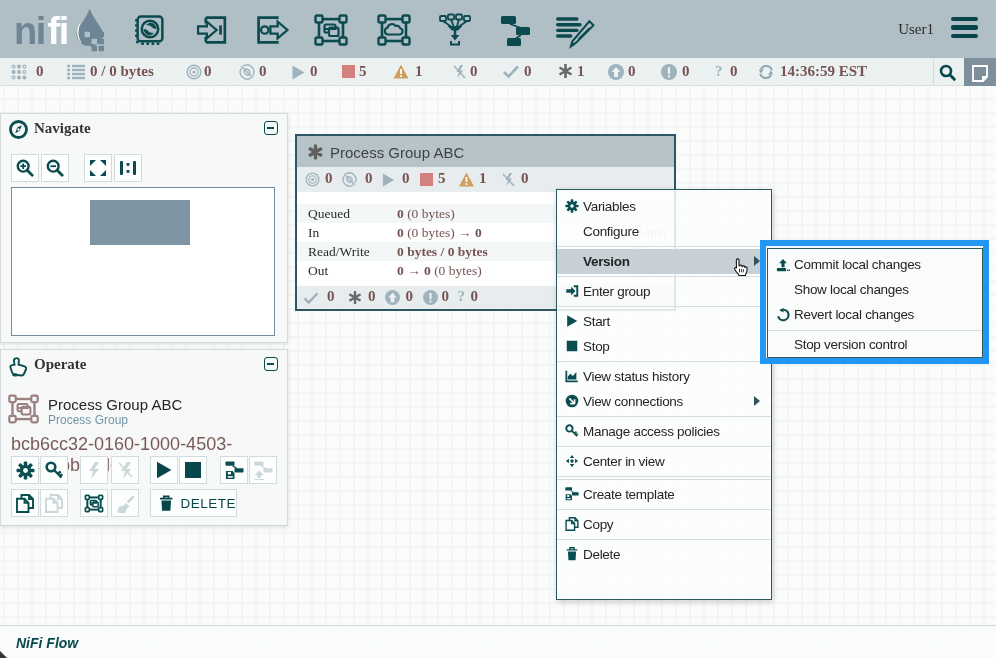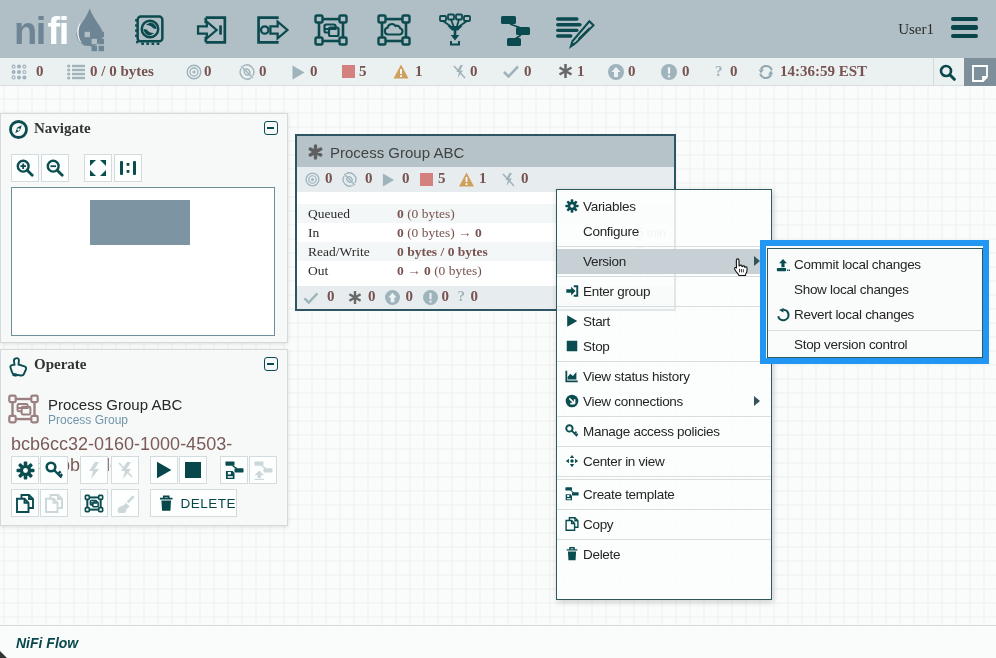--- a/index.html
+++ b/index.html
@@ -52,21 +52,21 @@
   .pgrow .val { position:absolute; left:100px; top:2px; font-family:"Liberation Serif",serif; font-size:13.5px; color:#775351;text-align:right; }
   .pgrow .five { position:absolute; right:8px; top:3px; font-size:12px; color:#b2b8ba; }
   #pg-foot { position:absolute; left:0; top:150px; width:100%; height:23px; background:#e7edef; }
   .pg-num { font-family:"Liberation Serif",serif; font-weight:bold; font-size:15px; color:#775351; }
   
   #menu { position:absolute; left:556px; top:189px; width:216px; height:411px; background:rgba(252,253,253,0.87); border:1px solid #2e5a5e; box-shadow:1px 2px 6px rgba(0,0,0,0.18); padding-top:4px; }
   .mi { position:relative; height:25px; }
   .mi .txt { position:absolute; left:26px; top:4.5px; font-size:13.5px; letter-spacing:-0.3px; color:#252525; }
   .mi .ic { position:absolute; left:8px; top:5px; width:14px; height:14px; }
   .msep { height:1px; background:#d8dee0; margin:2px 0; }
-  .mi.hl { background:#c6d0d5; }
+  .mi.hl { background:#c6d0d5;font-weight:bold; }
   .subarrow { position:absolute; right:11px; top:7px; width:0; height:0; border-left:6px solid #30545a; border-top:5px solid transparent; border-bottom:5px solid transparent; }
   
   #bluebox { position:absolute; left:760px; top:240px; width:229px; height:124px; background:#f9fafa; border:6px solid #2196f3; }
   #submenu { position:absolute; left:767px; top:247.5px; width:215.5px; height:110px; background:rgba(250,251,251,0.95); border:1px solid #2e5a5e; padding-top:4px; }
 </style>
 </head>
 <body>
 
 <div id="header">
 

